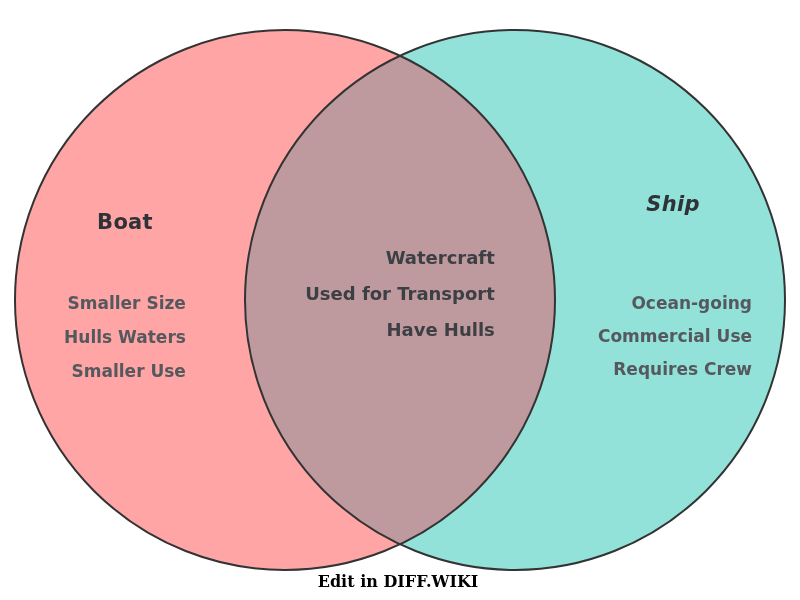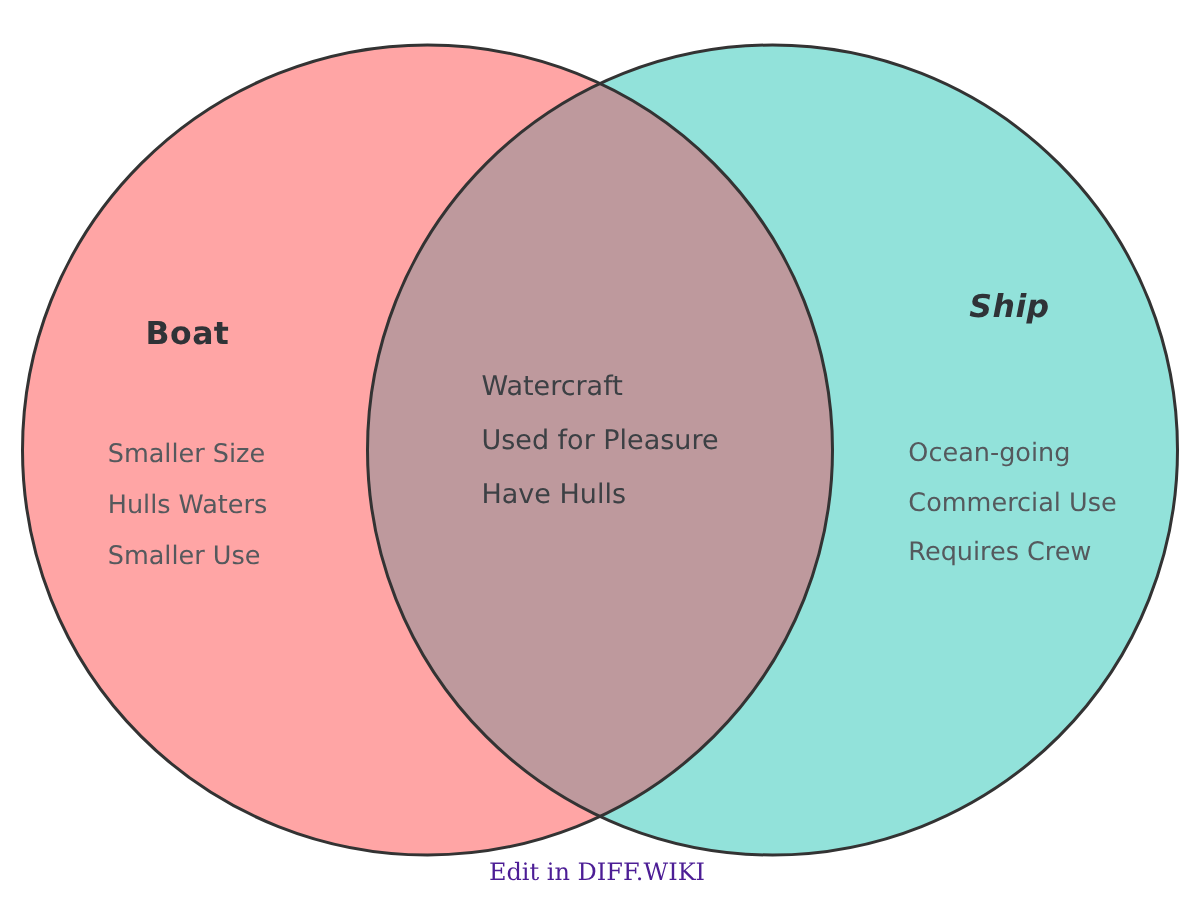--- a/index.html
+++ b/index.html
@@ -35,46 +35,47 @@
     font-weight: bold;
   }
   .circle-title {
     font-size: 21px;
     color: #2f3337;
     letter-spacing: 0.3px;
   }
   .item-list {
     position: absolute;
     transform: translate(-50%, -50%);
-    text-align: left;
+    text-align: right;
     white-space: nowrap;
-    font-weight: normal;
+    font-weight: bold;
   }
   .side-items {
     font-size: 17px;
     color: #55595d;
   }
   .left-items  { line-height: 34px; }
   .right-items { line-height: 33px; }
   .center-items {
     font-size: 18px;
     color: #3c4044;
     line-height: 36px;
   }
   .footer-link {
     position: absolute;
     left: 398px;
     top: 581px;
     transform: translate(-50%, -50%);
     font-family: "DejaVu Serif", serif;
     font-size: 16px;
-    color: #4c1d95;
+    color: #000000;
     white-space: nowrap;
     cursor: pointer;
     text-decoration: none;
+    font-weight: bold;
   }
 </style>
 </head>
 <body>
 
 <div class="canvas">
 
   <svg class="venn-svg" viewBox="0 0 800 600">
 
     <circle cx="285" cy="300" r="270" fill="#FFA5A5"></circle>
@@ -90,21 +91,21 @@
   <div class="label circle-title" style="left:673px; top:204px;font-style:italic;">Ship</div>
 
   <div class="item-list side-items left-items" style="left:125px; top:337px;">
     <div>Smaller Size</div>
     <div>Hulls Waters</div>
     <div>Smaller Use</div>
   </div>
 
   <div class="item-list center-items" style="left:400px; top:294px;">
     <div>Watercraft</div>
-    <div>Used for Pleasure</div>
+    <div>Used for Transport</div>
     <div>Have Hulls</div>
   </div>
 
   <div class="item-list side-items right-items" style="left:675px; top:336px;">
     <div>Ocean-going</div>
     <div>Commercial Use</div>
     <div>Requires Crew</div>
   </div>
 
   <a class="footer-link">Edit in DIFF.WIKI</a>

